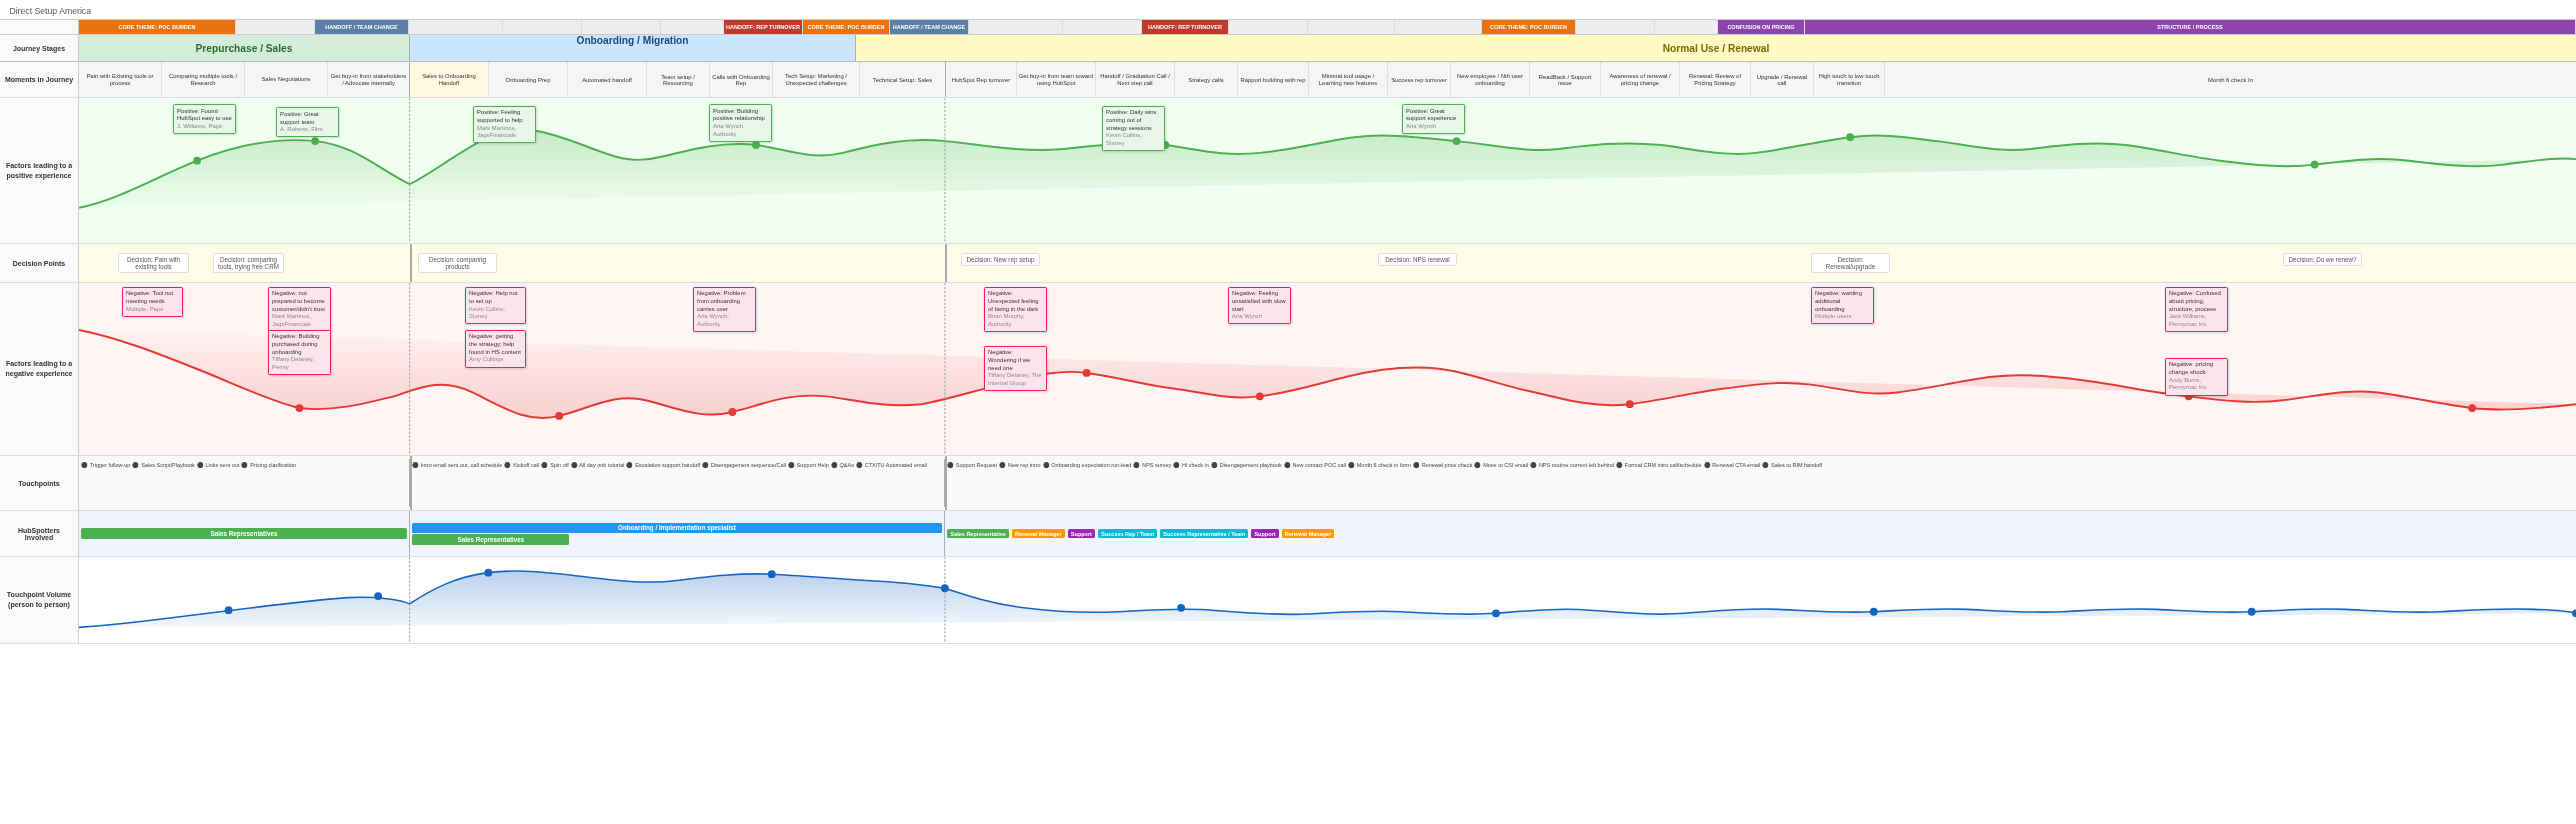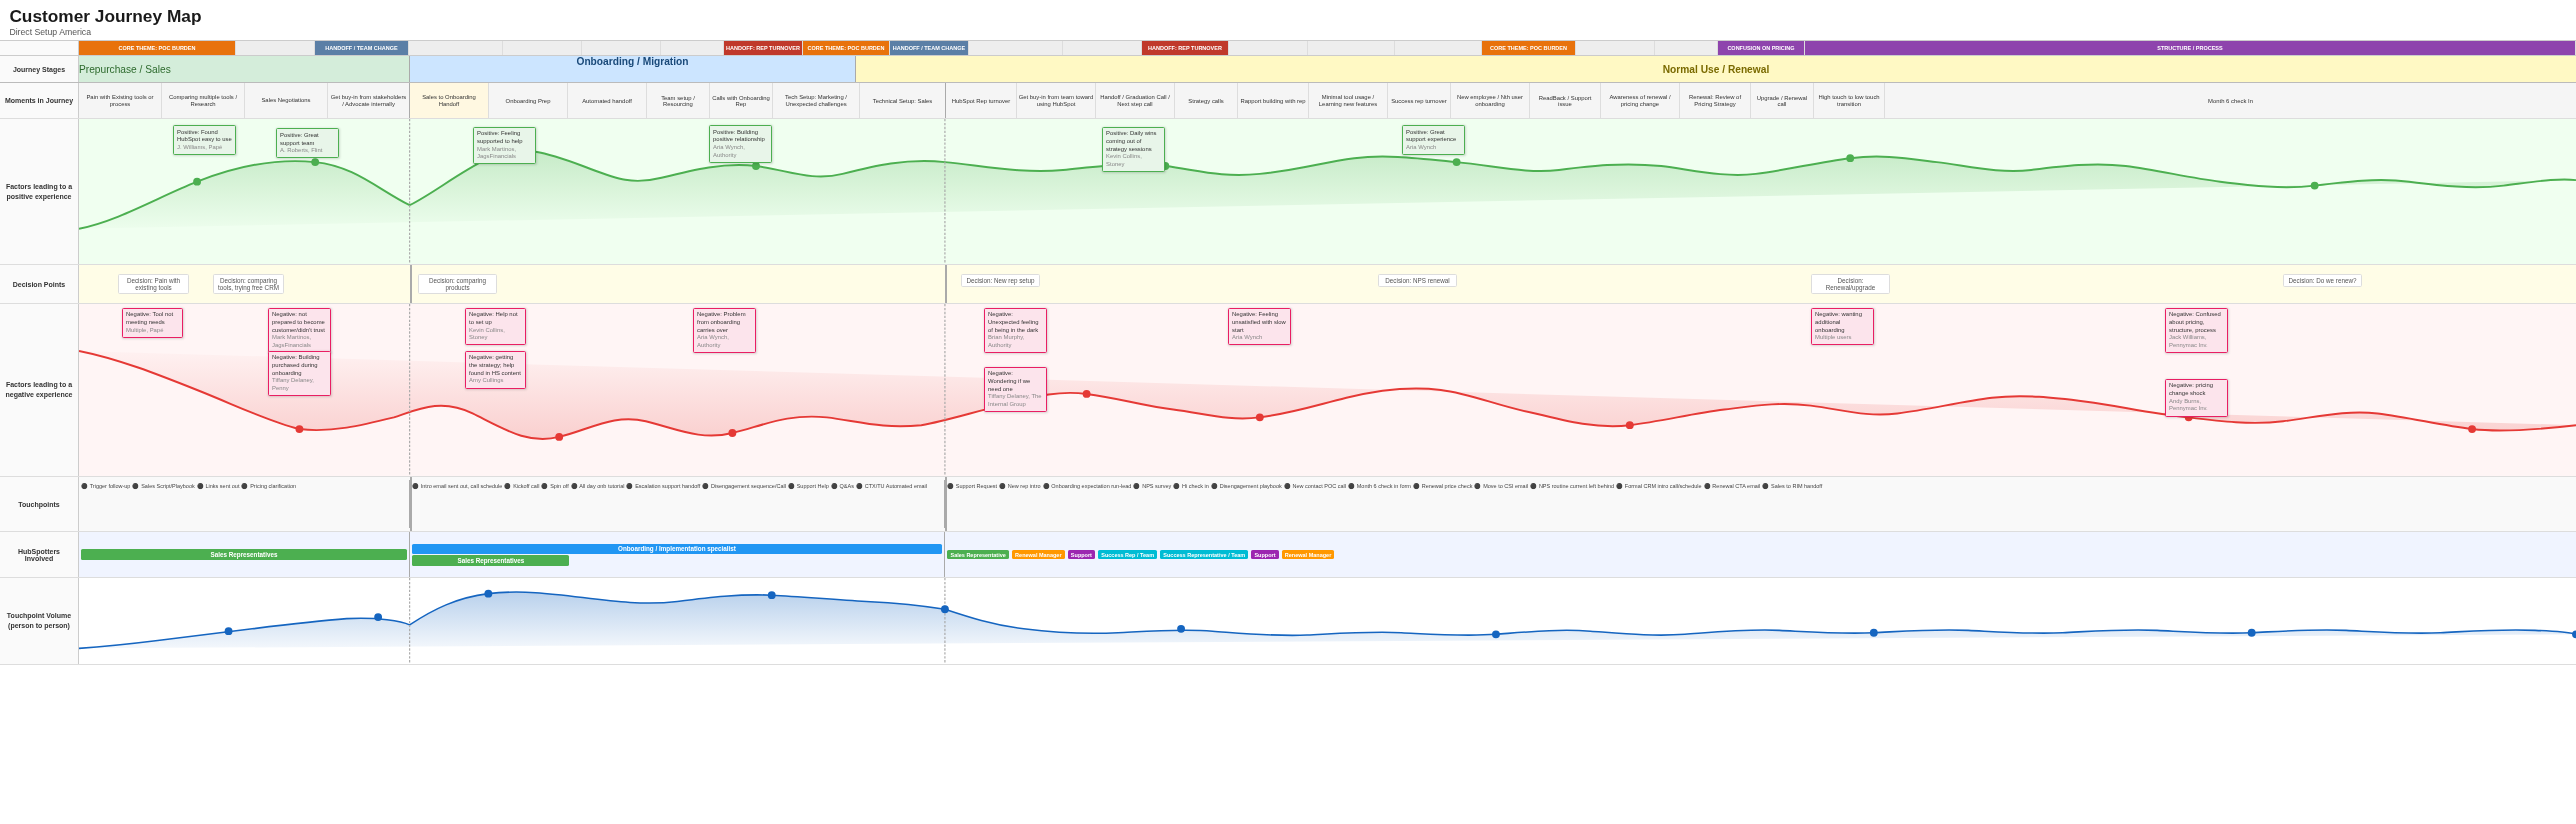--- a/index.html
+++ b/index.html
@@ -66,21 +66,20 @@
       height: 100%;
     }
 
   </style>
 </head>
 <body>
 
 <div class="page-container">
 
   <div class="header">
-    <h1>Customer Journey Map</h1>
     <div class="subtitle">Direct Setup America</div>
   </div>
 
   <div style="display:flex; height:15.7px; border-top:0.8px solid #ccc; border-bottom:0.8px solid #ccc;">
     <div style="width:79px; min-width:79px; border-right:1.6px solid #ccc; background:#fafafa;"></div>
 
     <div style="width:157px; background:#e8720c; display:flex; align-items:center; justify-content:center; font-size:5.5px; font-weight:700; color:#fff; border-right:0.8px solid #ddd; text-align:center; padding:0.8px;">CORE THEME: POC BURDEN</div>
     <div style="width:79px; background:#eee; border-right:0.8px solid #ddd;"></div>
     <div style="width:94px; background:#5b7fa6; display:flex; align-items:center; justify-content:center; font-size:5.5px; font-weight:700; color:#fff; border-right:0.8px solid #ddd; text-align:center; padding:0.8px;">HANDOFF / TEAM CHANGE</div>
 
@@ -103,21 +102,21 @@
     <div style="width:63px; background:#eee; border-right:0.8px solid #ddd;"></div>
     <div style="width:87px; background:#8e44ad; display:flex; align-items:center; justify-content:center; font-size:5.5px; font-weight:700; color:#fff; border-right:0.8px solid #ddd; text-align:center; padding:0.8px;">CONFUSION ON PRICING</div>
     <div style="flex:1; background:#8e44ad; display:flex; align-items:center; justify-content:center; font-size:5.5px; font-weight:700; color:#fff; border-right:0.8px solid #ddd; text-align:center; padding:0.8px;">STRUCTURE / PROCESS</div>
   </div>
 
   <div style="display:flex; height:27px; border-bottom:0.8px solid #bbb;">
     <div style="width:79px; min-width:79px; border-right:1.6px solid #ccc; display:flex; align-items:center; justify-content:center; font-size:7px; font-weight:700; color:#333; background:#fafafa; text-align:center; padding:3.1px;">
         <span>Journey Stages</span>
       </div>
 
-    <div style="width:331px; background:#d4edda; border-right:1.6px solid #aaa; display:flex; align-items:center; font-size:10.2px; font-weight:400; color:#2d6a2d;">
+    <div style="width:331px; background:#d4edda; border-right:1.6px solid #aaa; display:flex; align-items:center; justify-content:center; font-size:10.2px; font-weight:700; color:#2d6a2d;">
       <span>Prepurchase / Sales</span>
     </div>
 
     <div style="width:446px; background:#cce5ff; border-right:1.6px solid #aaa; display:flex; align-items:flex-start; justify-content:center; font-size:10.2px; font-weight:700; color:#1a4a7a;">
       <span>Onboarding / Migration</span>
     </div>
 
     <div style="flex:1; background:#fff9c4; display:flex; align-items:center; justify-content:center; font-size:10.2px; font-weight:700; color:#7a6a00;">
       <span>Normal Use / Renewal</span>
     </div>

